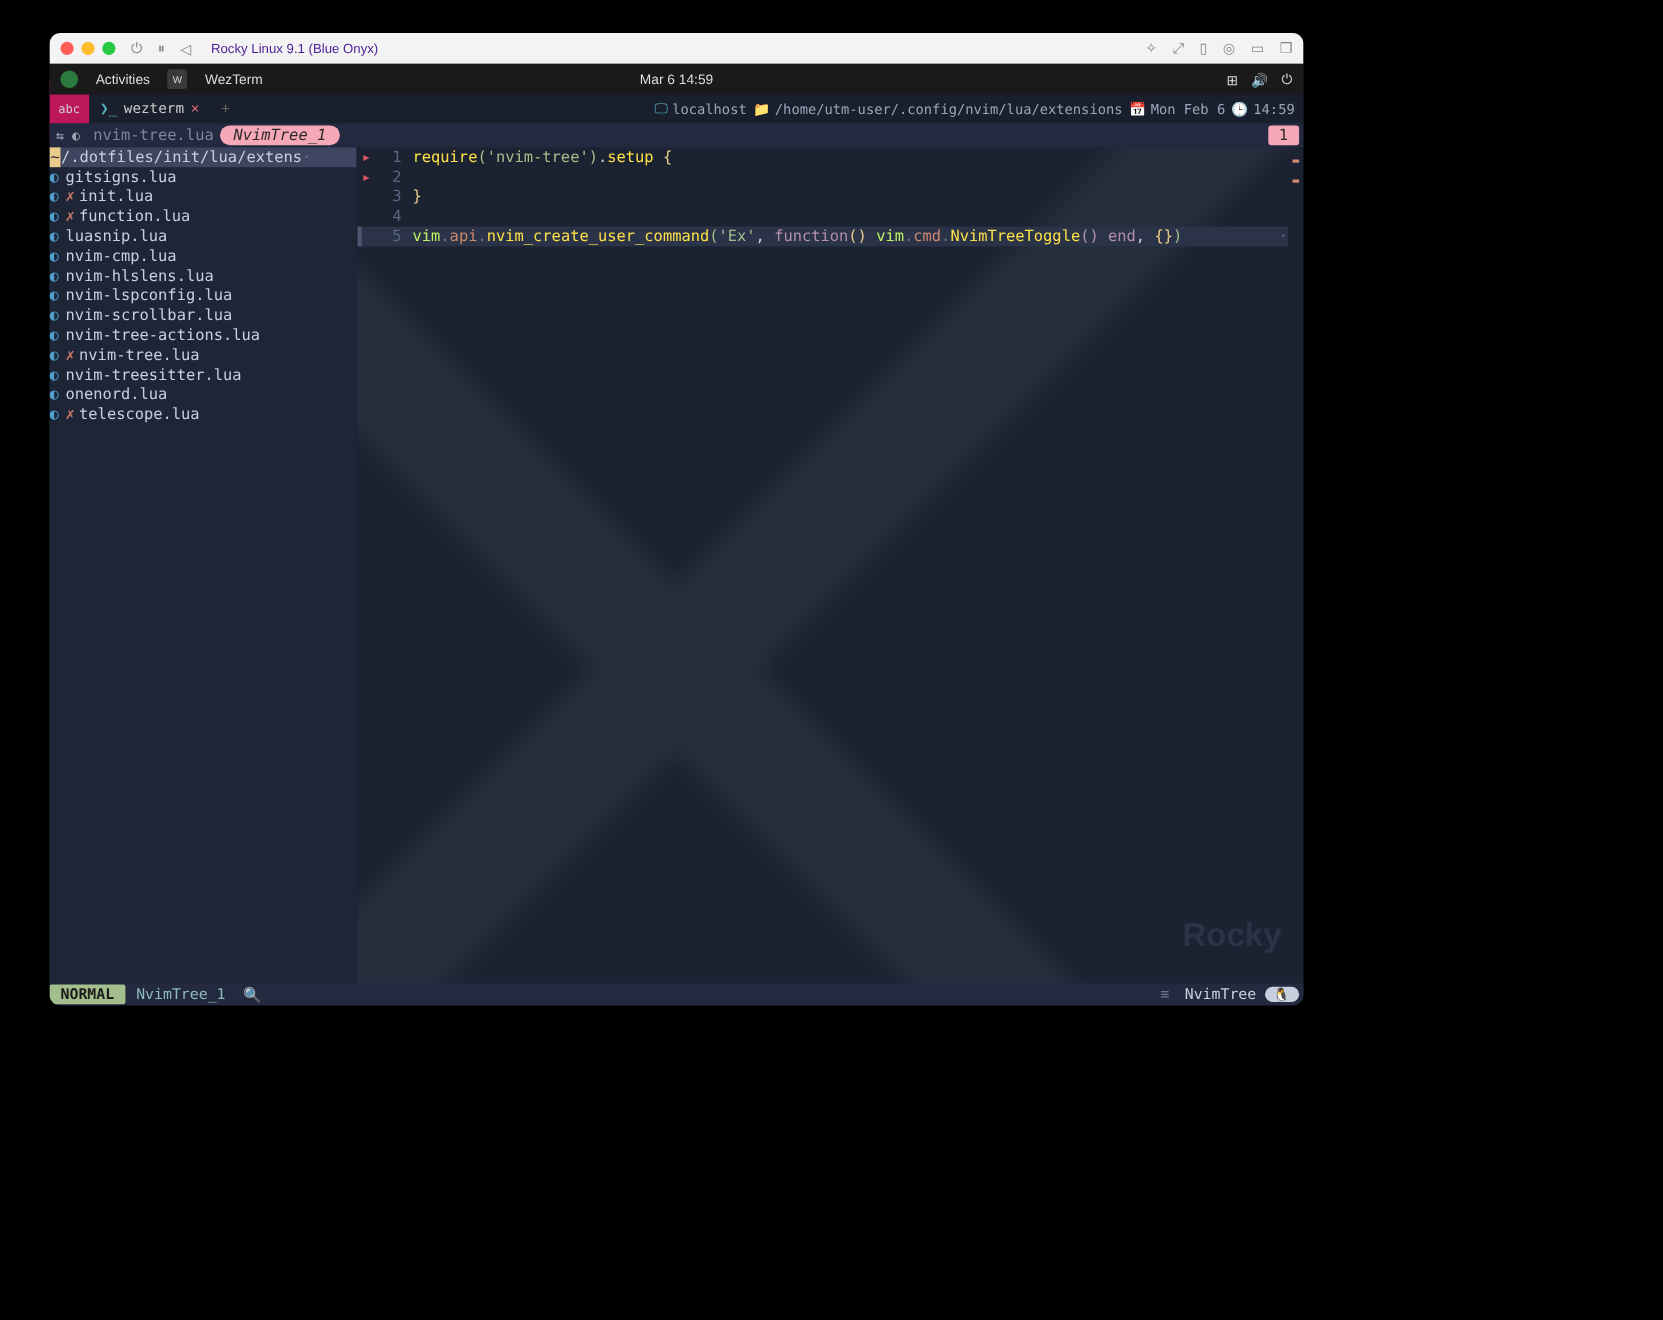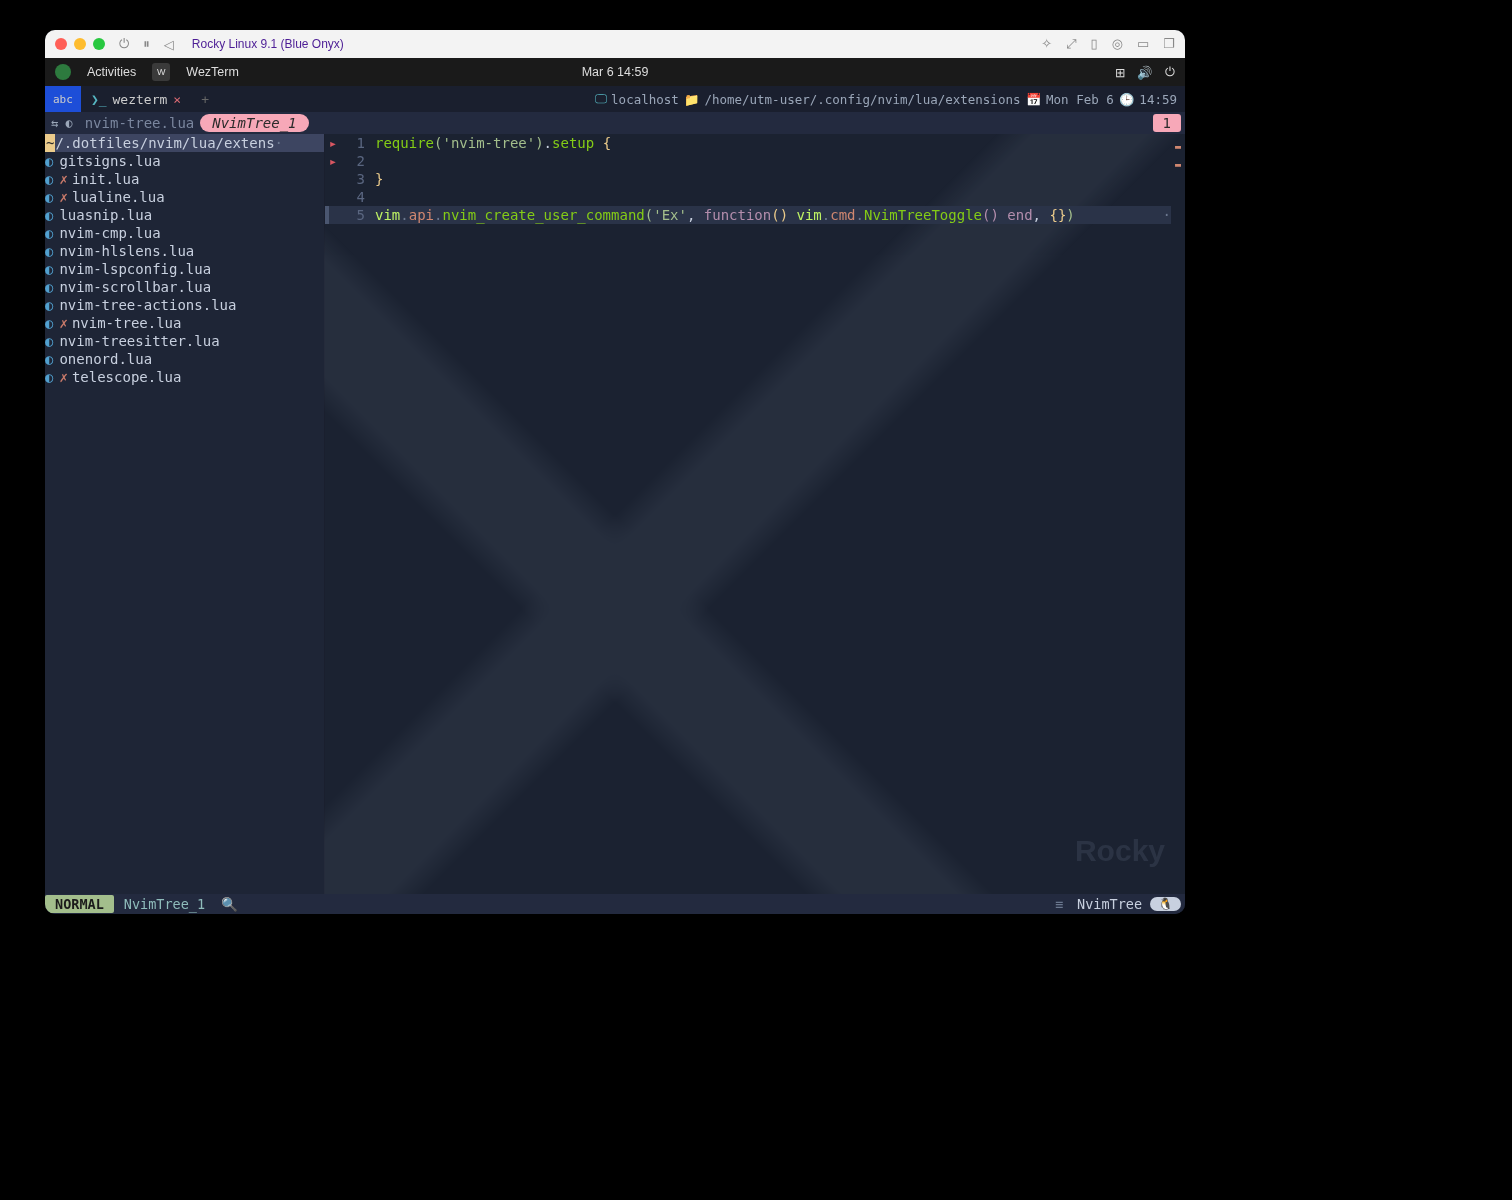--- a/index.html
+++ b/index.html
@@ -58,21 +58,21 @@
 .gicon-box{width:18px;height:18px;background:#3a3a3a;border-radius:3px;display:flex;align-items:center;justify-content:center;font-size:9px}
 
 .wt-bar {
   height:26px;
   background:#1a1f2e;
   color:#9aa6b8;
   display:flex;
   align-items:center;
   font-size:13px;
 }
-.wt-abc{background:#1d4ed8;padding:20px 8px;font-size:11px;color:#ccc}
+.wt-abc{background:#be185d;padding:20px 8px;font-size:11px;color:#ccc}
 .wt-tab{display:flex;align-items:center;gap:6px;padding:0 10px;color:#ccc}
 .wt-tab .close{color:#e06c75}
 .wt-plus{padding:0 10px;color:#666}
 .wt-right{margin-left:auto;display:flex;align-items:center;gap:6px;padding-right:8px;font-size:12.5px}
 .wt-seg{display:flex;align-items:center;gap:4px}
 .cyan{color:#56b6c2}
 
 .bufline {
   height:22px;
   background:#232a3f;
@@ -124,21 +124,21 @@
 .editor{flex:1;position:relative;z-index:1;display:flex;font-size:14px;line-height:18px}
 .gutter-sign{width:16px;text-align:center;color:#4a5568}
 .gutter-num{width:34px;text-align:right;color:#5a6680;padding-right:10px}
 .code{flex:1;color:#c8d0df;white-space:pre}
 .cursor-col{position:absolute;left:0;top:72px;width:4px;height:18px;background:#4a5670}
 .code-lines{white-space:pre}
 .line{display:flex;height:18px}
 .hl-line{background:#2a3348}
 .arrow-red{color:#d95762}
 
-.fn{color:#84cc16}
+.fn{color:#fde047}
 .paren{color:#a3be8c}
 .str{color:#a3be8c}
 .punct{color:#c8d0df}
 .kw{color:#b48ead}
 .id{color:#bef264}
 .prop{color:#d08770}
 .paren2{color:#ebcb8b}
 .paren3{color:#b48ead}
 .dim2{color:#6b788f}
 
@@ -239,26 +239,26 @@
     <span class="buf-spacer"></span>
     <span class="buf-count">1</span>
   </div>
 
   <div class="main">
     <div class="rocky-bg"></div>
     <div class="rocky-brand">Rocky</div>
 
     <div class="tree">
       <div class="tree-line tree-root">
-        <span class="root-tilde">~</span><span>/.dotfiles/nvim/lua/extens</span><span class="dim">·</span>
+        <span class="root-tilde">~</span><span>/.dotfiles/init/lua/extens</span><span class="dim">·</span>
       </div>
       <div id="tree-files">
           <div class="tree-line">     <span class="fileicon">◐</span><span>gitsigns.lua</span></div>
           <div class="tree-line">     <span class="fileicon">◐</span><span class="modicon">✗</span><span>init.lua</span></div>
-          <div class="tree-line">     <span class="fileicon">◐</span><span class="modicon">✗</span><span>lualine.lua</span></div>
+          <div class="tree-line">     <span class="fileicon">◐</span><span class="modicon">✗</span><span>function.lua</span></div>
           <div class="tree-line">     <span class="fileicon">◐</span><span>luasnip.lua</span></div>
           <div class="tree-line">     <span class="fileicon">◐</span><span>nvim-cmp.lua</span></div>
           <div class="tree-line">     <span class="fileicon">◐</span><span>nvim-hlslens.lua</span></div>
           <div class="tree-line">     <span class="fileicon">◐</span><span>nvim-lspconfig.lua</span></div>
           <div class="tree-line">     <span class="fileicon">◐</span><span>nvim-scrollbar.lua</span></div>
           <div class="tree-line">     <span class="fileicon">◐</span><span>nvim-tree-actions.lua</span></div>
           <div class="tree-line">     <span class="fileicon">◐</span><span class="modicon">✗</span><span>nvim-tree.lua</span></div>
           <div class="tree-line">     <span class="fileicon">◐</span><span>nvim-treesitter.lua</span></div>
           <div class="tree-line">     <span class="fileicon">◐</span><span>onenord.lua</span></div>
           <div class="tree-line">     <span class="fileicon">◐</span><span class="modicon">✗</span><span>telescope.lua</span></div>

